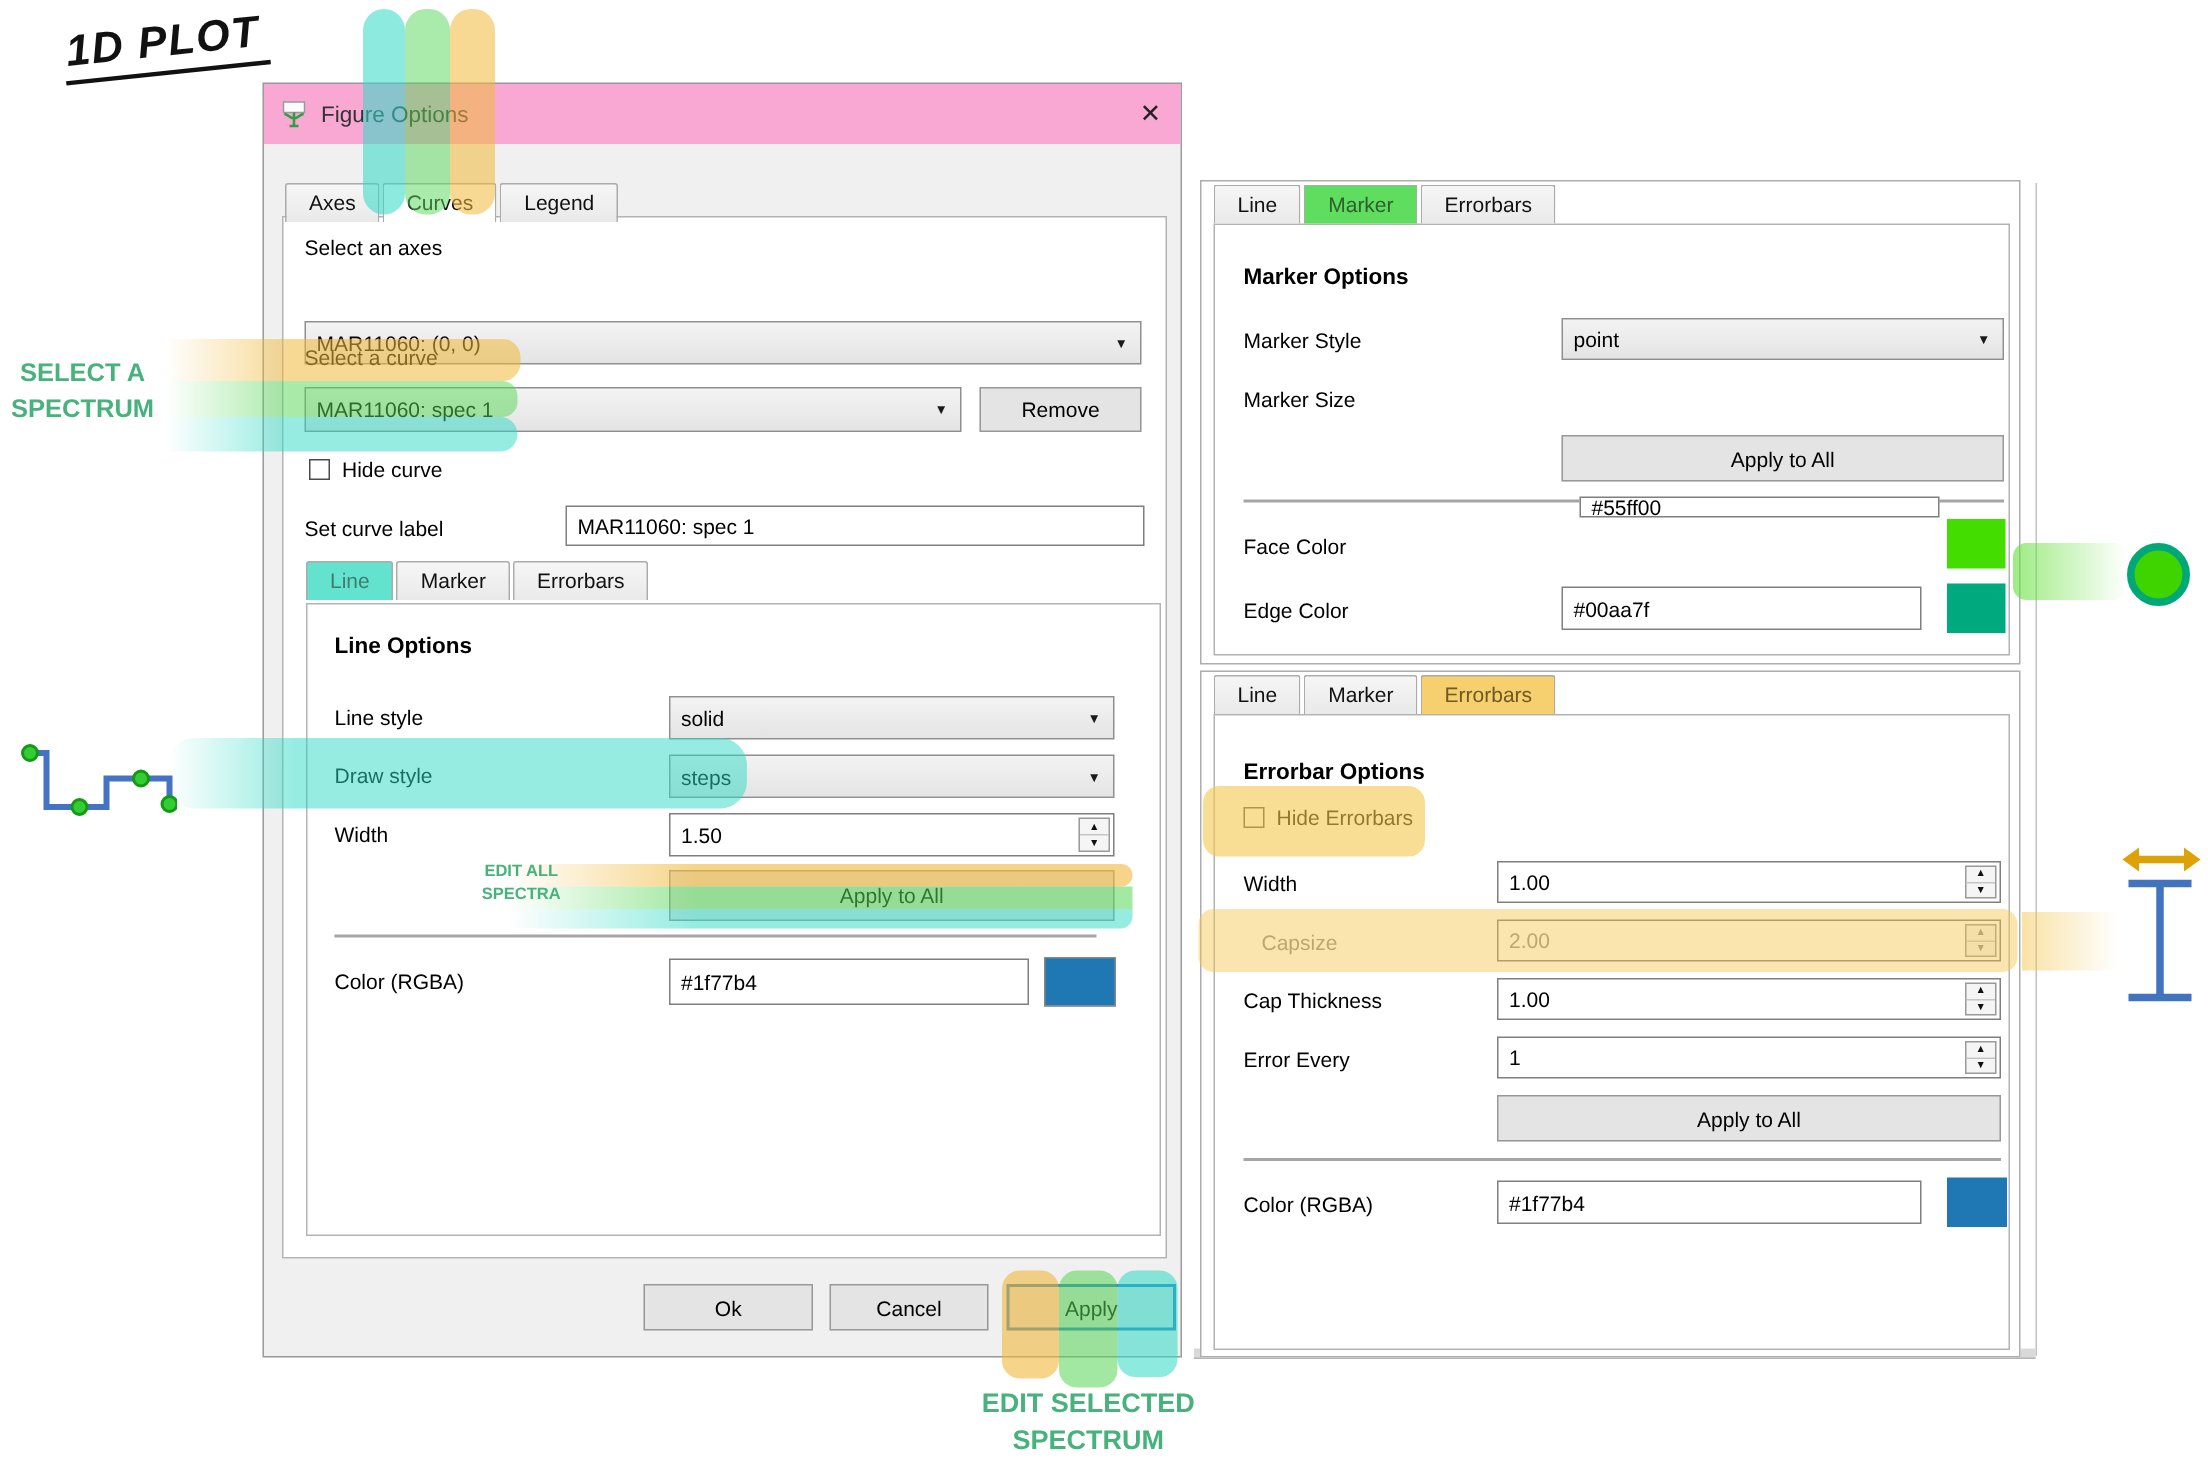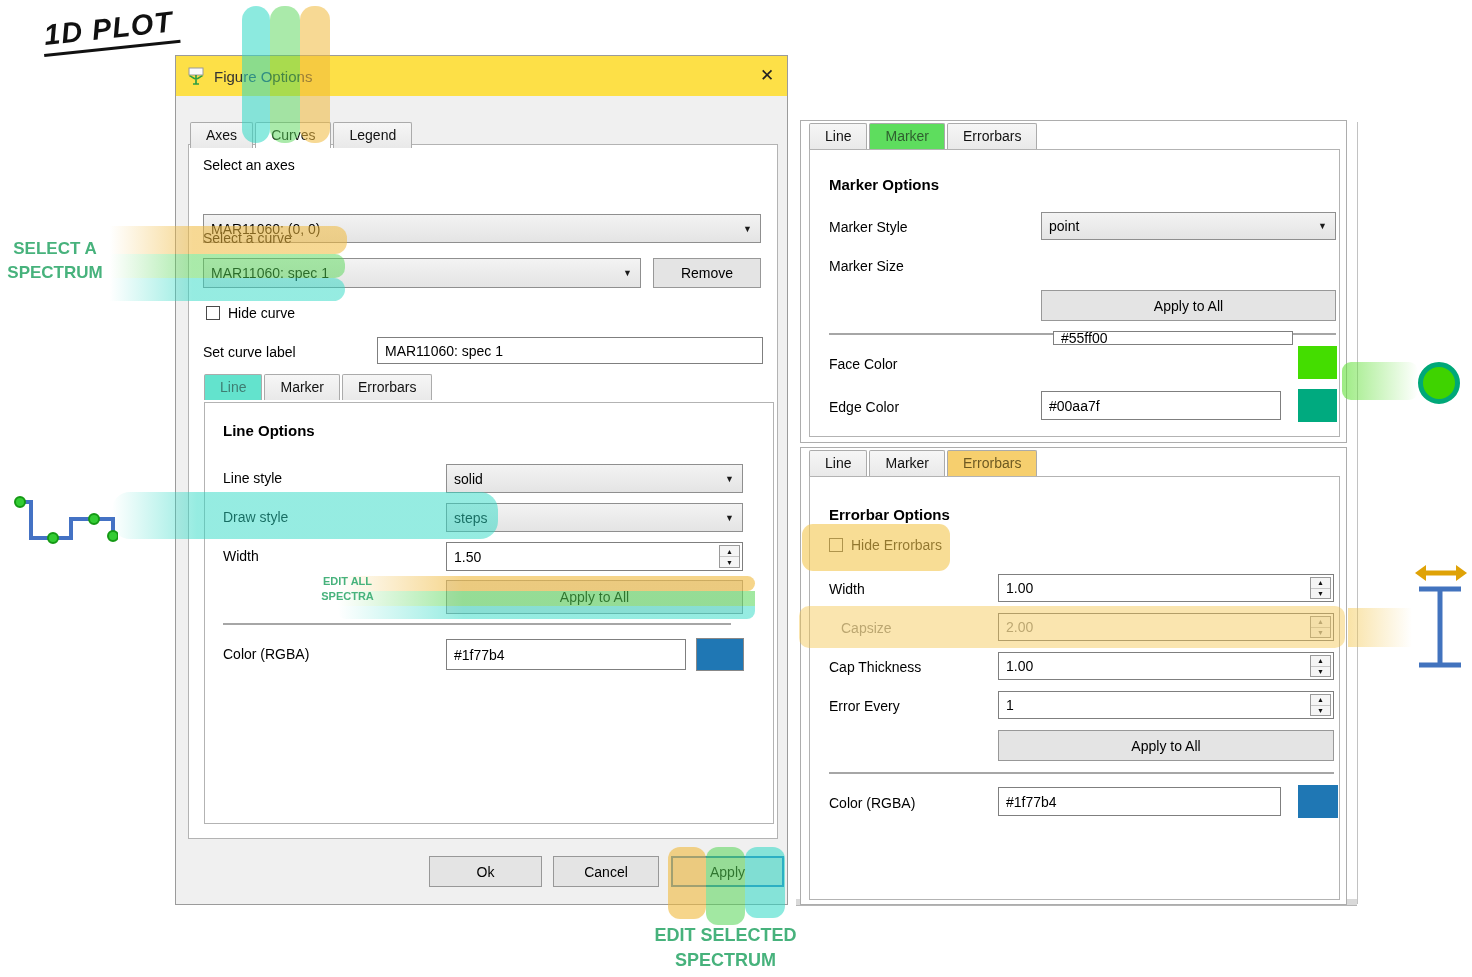--- a/index.html
+++ b/index.html
@@ -36,21 +36,21 @@
        display:flex;align-items:center;justify-content:center;font-size:14px;color:#000;}
   .sep{position:absolute;height:2px;background:#a6a6a6;}
   .cbrow{position:absolute;display:flex;align-items:center;gap:8px;font-size:14px;color:#000;}
   .cb{box-sizing:border-box;width:14px;height:14px;border:1px solid #4a4a4a;background:#fff;flex:none;}
   .swatch{position:absolute;box-sizing:border-box;border:1px solid #888;}
   .heading{position:absolute;font-size:15px;font-weight:bold;color:#000;white-space:nowrap;}
 
   
   .dlg{position:absolute;left:175px;top:55px;width:613px;height:850px;background:#f0f0f0;
        border:1px solid #9b9b9b;box-sizing:border-box;z-index:10;}
-  .dlg-titlebar{position:absolute;left:0;top:0;right:0;height:40px;background:#fde047;
+  .dlg-titlebar{position:absolute;left:0;top:0;right:0;height:40px;background:#f9a8d4;
                 display:flex;align-items:center;gap:8px;padding-left:10px;box-sizing:border-box;}
   .dlg-title{font-size:15px;color:#333;}
   .dlg-close{position:absolute;right:6px;top:6px;width:28px;height:26px;display:flex;
              align-items:center;justify-content:center;font-size:17px;color:#222;}
   .panelR{position:absolute;background:#fff;border:1px solid #adadad;box-sizing:border-box;z-index:10;}
 
   
   .hl{position:absolute;pointer-events:none;z-index:60;}
 
   

